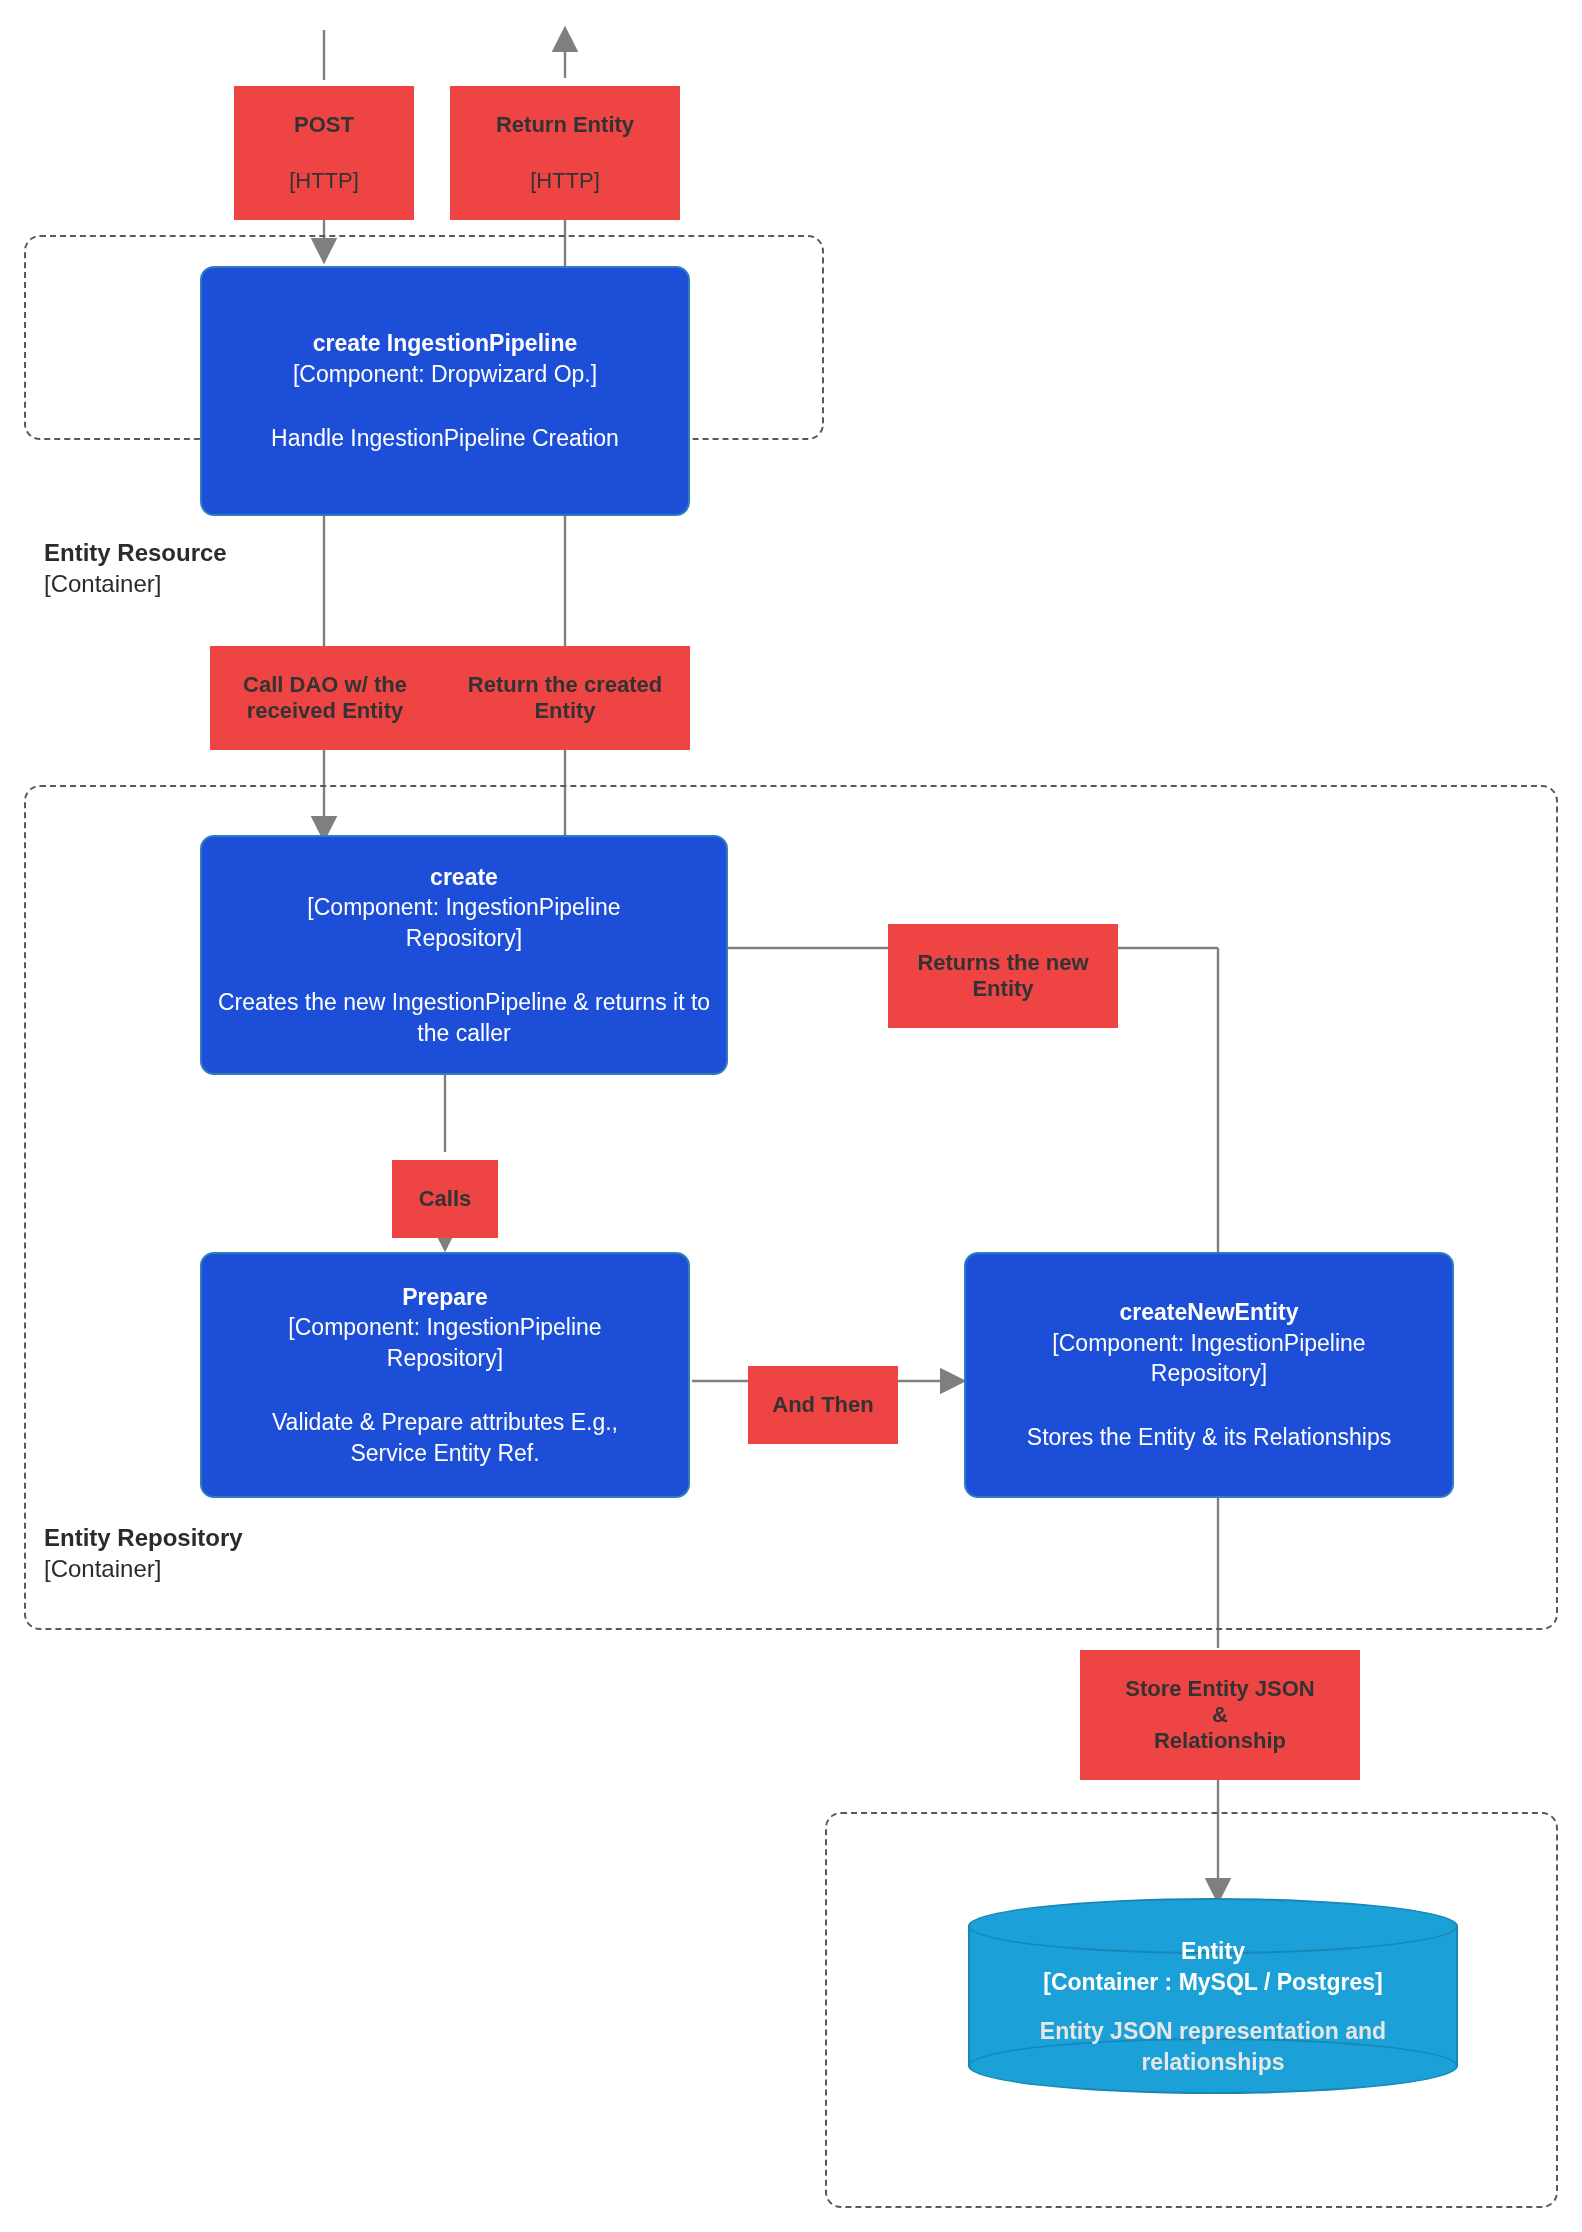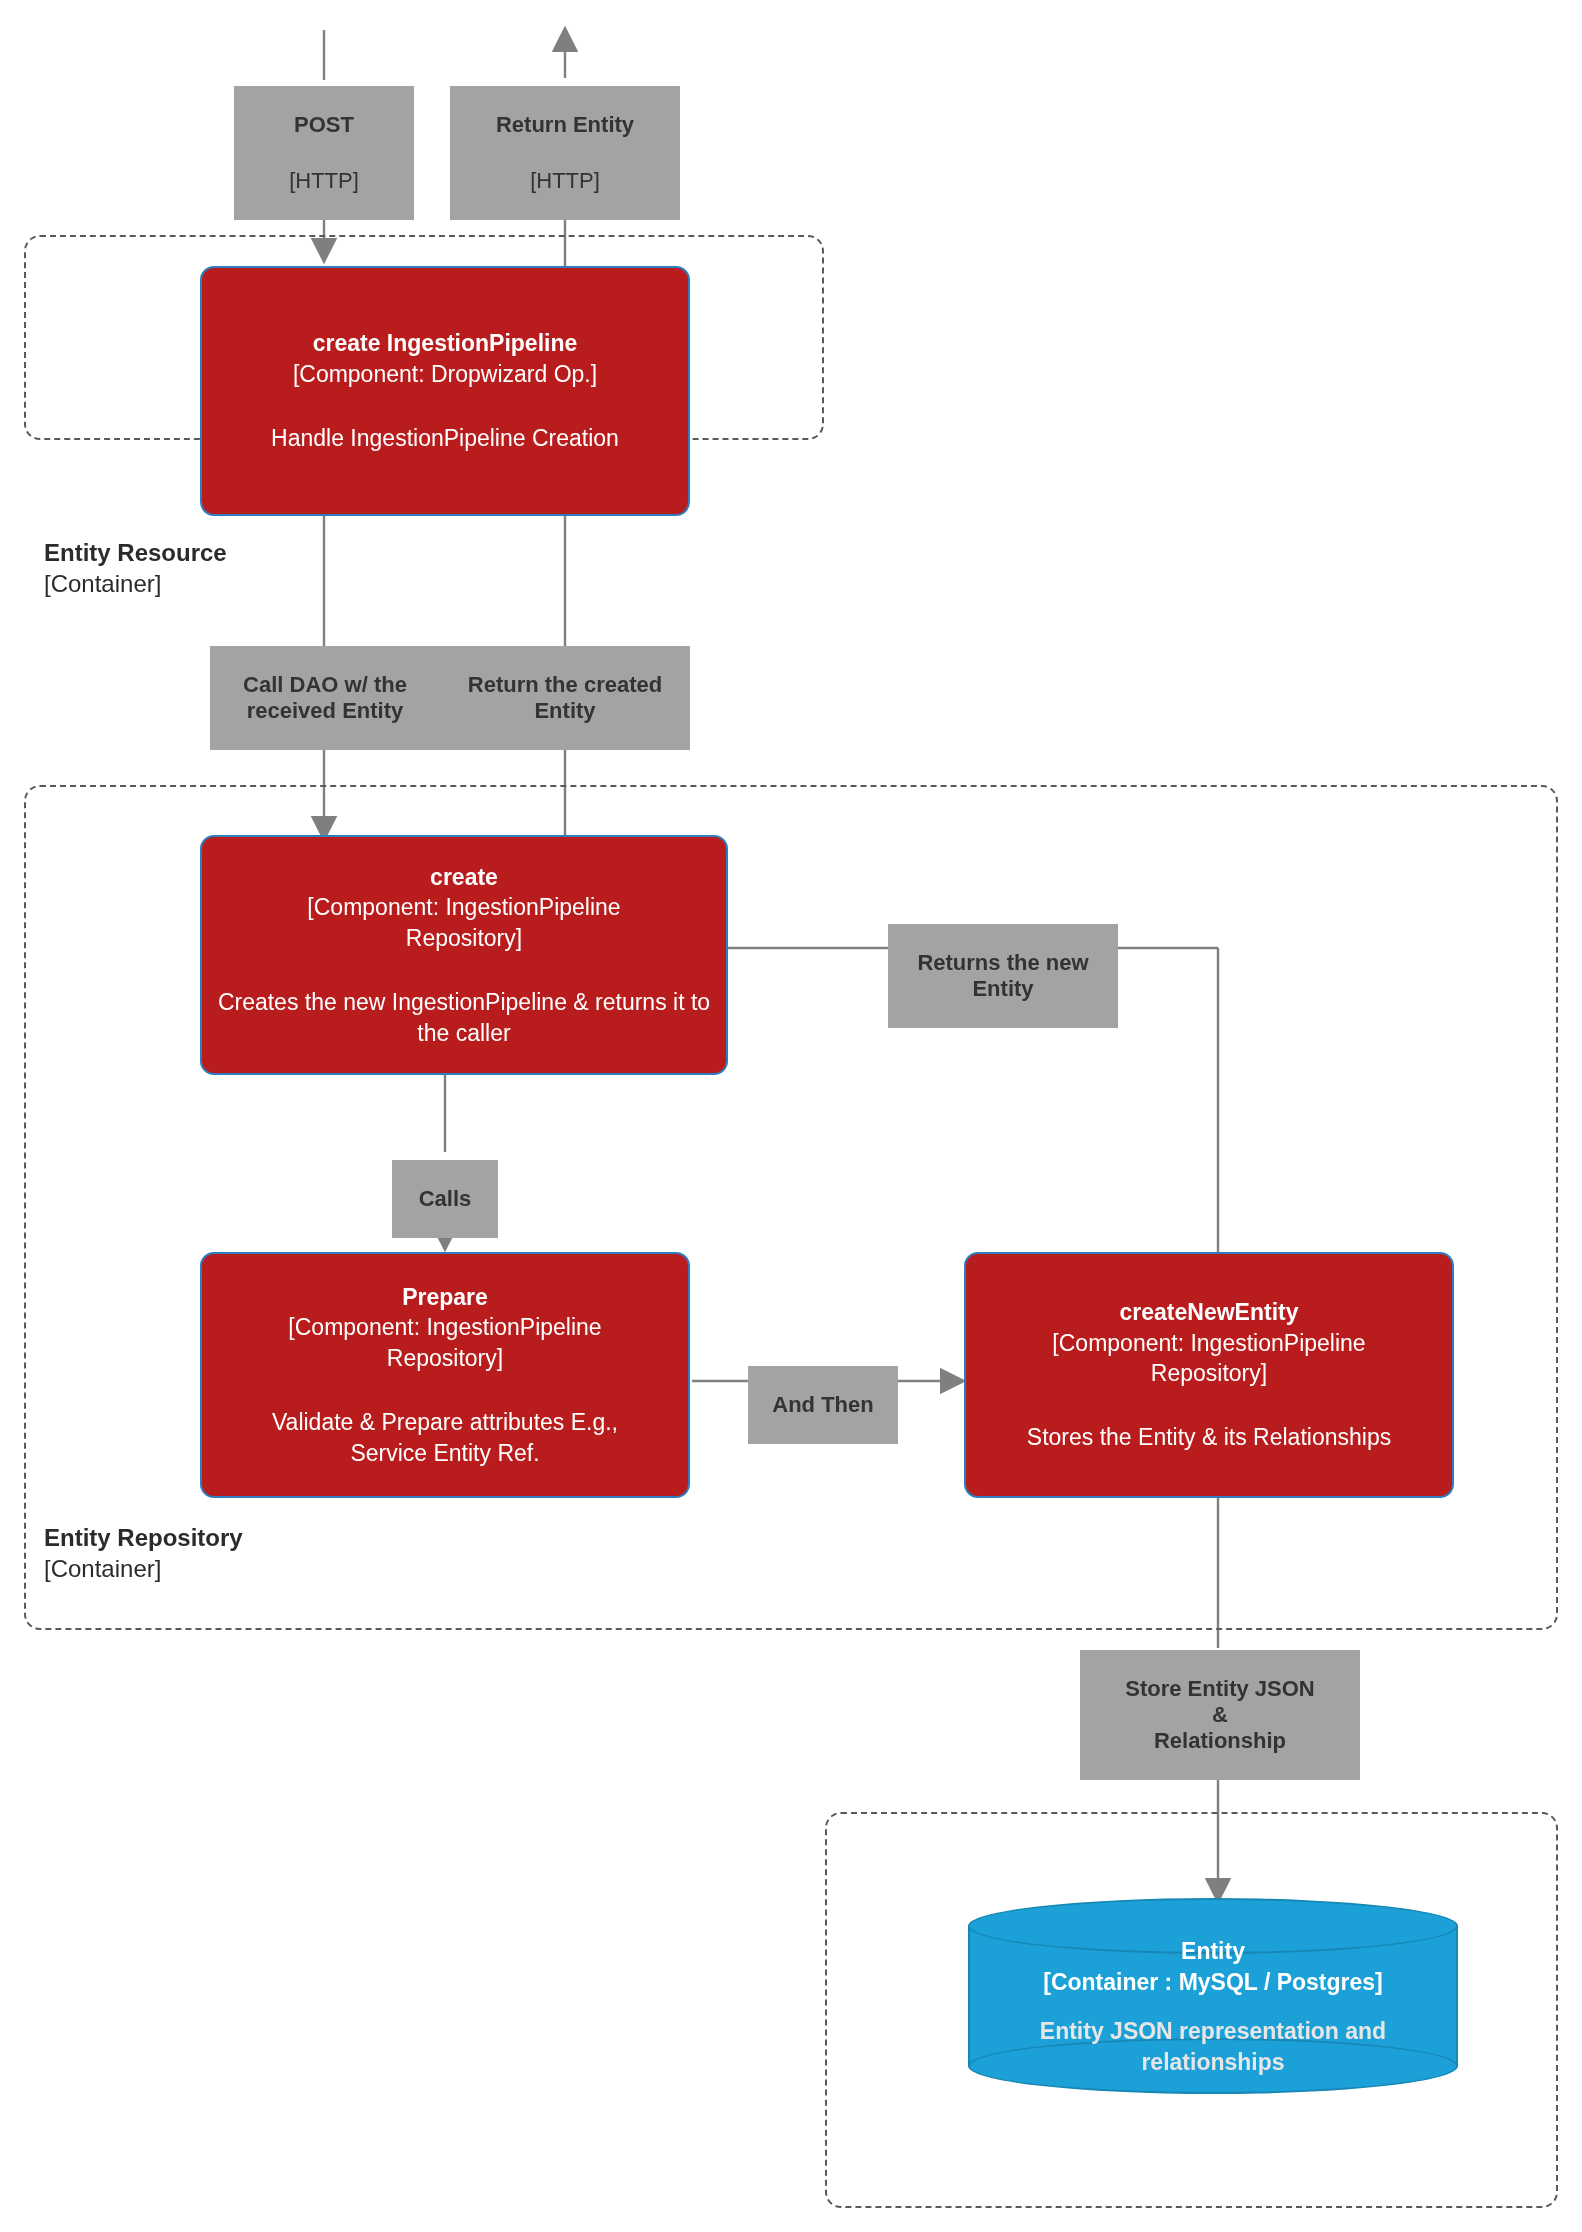--- a/index.html
+++ b/index.html
@@ -37,21 +37,21 @@
   }
   .boundary-label .b-tech {
     font-weight: normal;
     font-size: 24px;
     display: block;
   }
   
   .component {
     position: absolute;
     box-sizing: border-box;
-    background: #b91c1c;
+    background: #1d4ed8;
     border: 2px solid #2E7EBF;
     border-radius: 14px;
     color: #ffffff;
     display: flex;
     flex-direction: column;
     align-items: center;
     justify-content: center;
     text-align: center;
     padding: 10px 12px;
   }
@@ -151,21 +151,21 @@
     pointer-events: none;
   }
   
   .edge-label {
     position: absolute;
     color: #333333;
     font-weight: bold;
     font-size: 22px;
     line-height: 1.18;
     text-align: center;
-    background: #a3a3a3;
+    background: #ef4444;
     white-space: pre-line;
   }
   .edge-label .lbl-main {
     display: block;
     font-weight: bold;
   }
   .edge-label .lbl-tech {
     display: block;
     font-weight: normal;
     margin-top: 4px;

